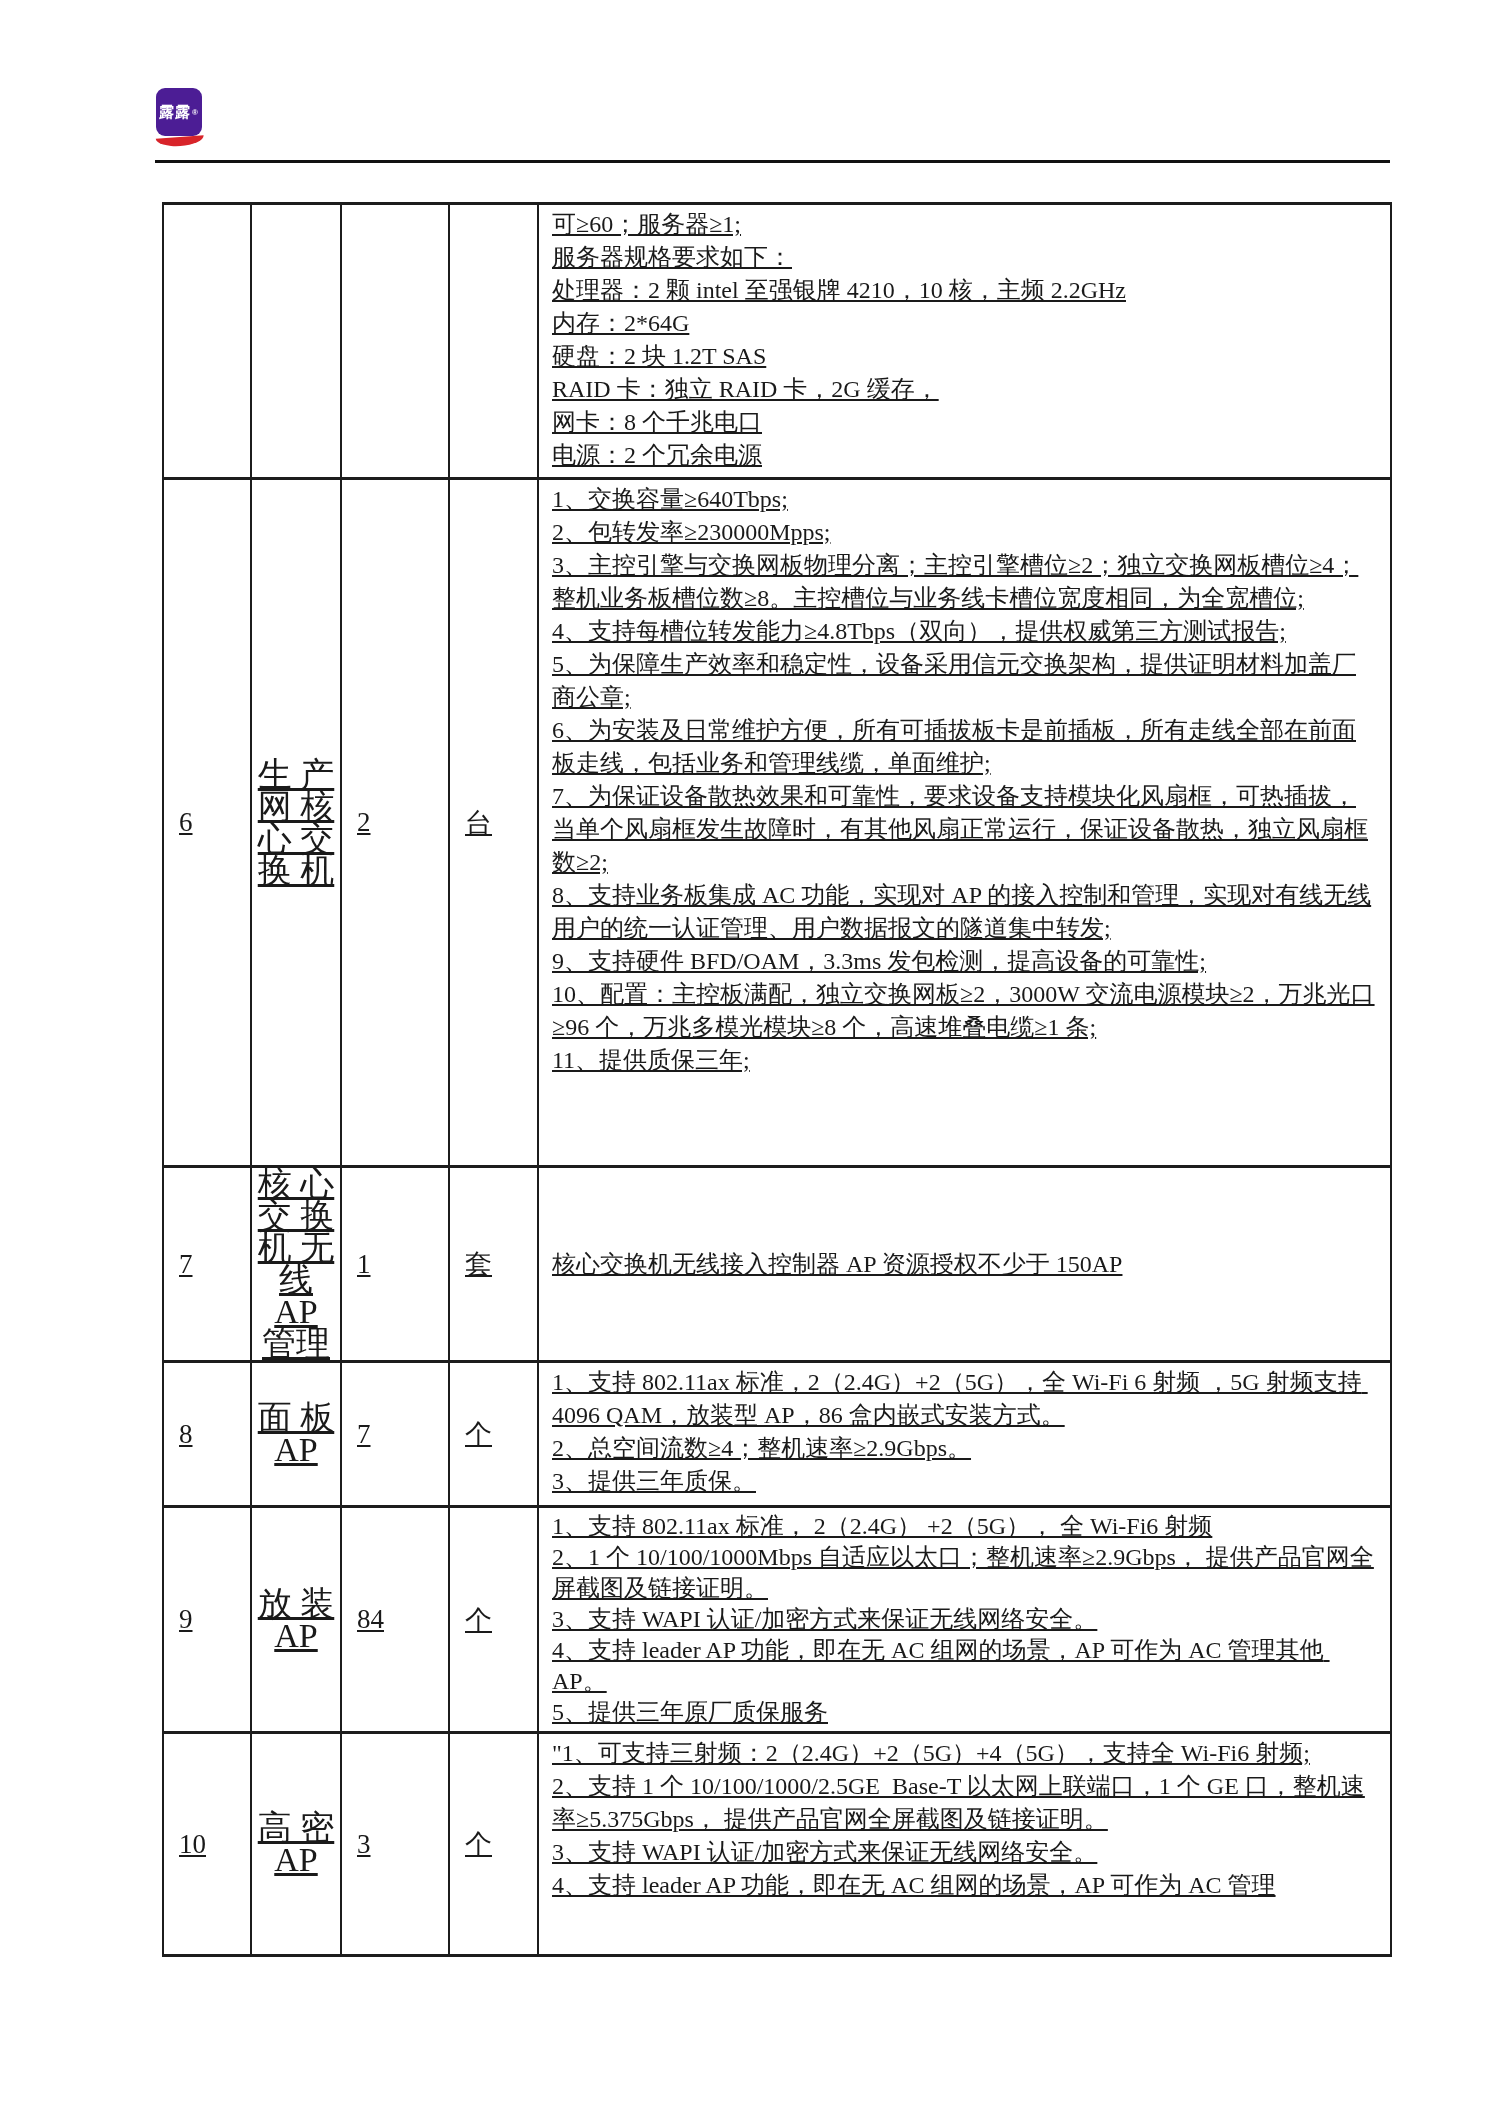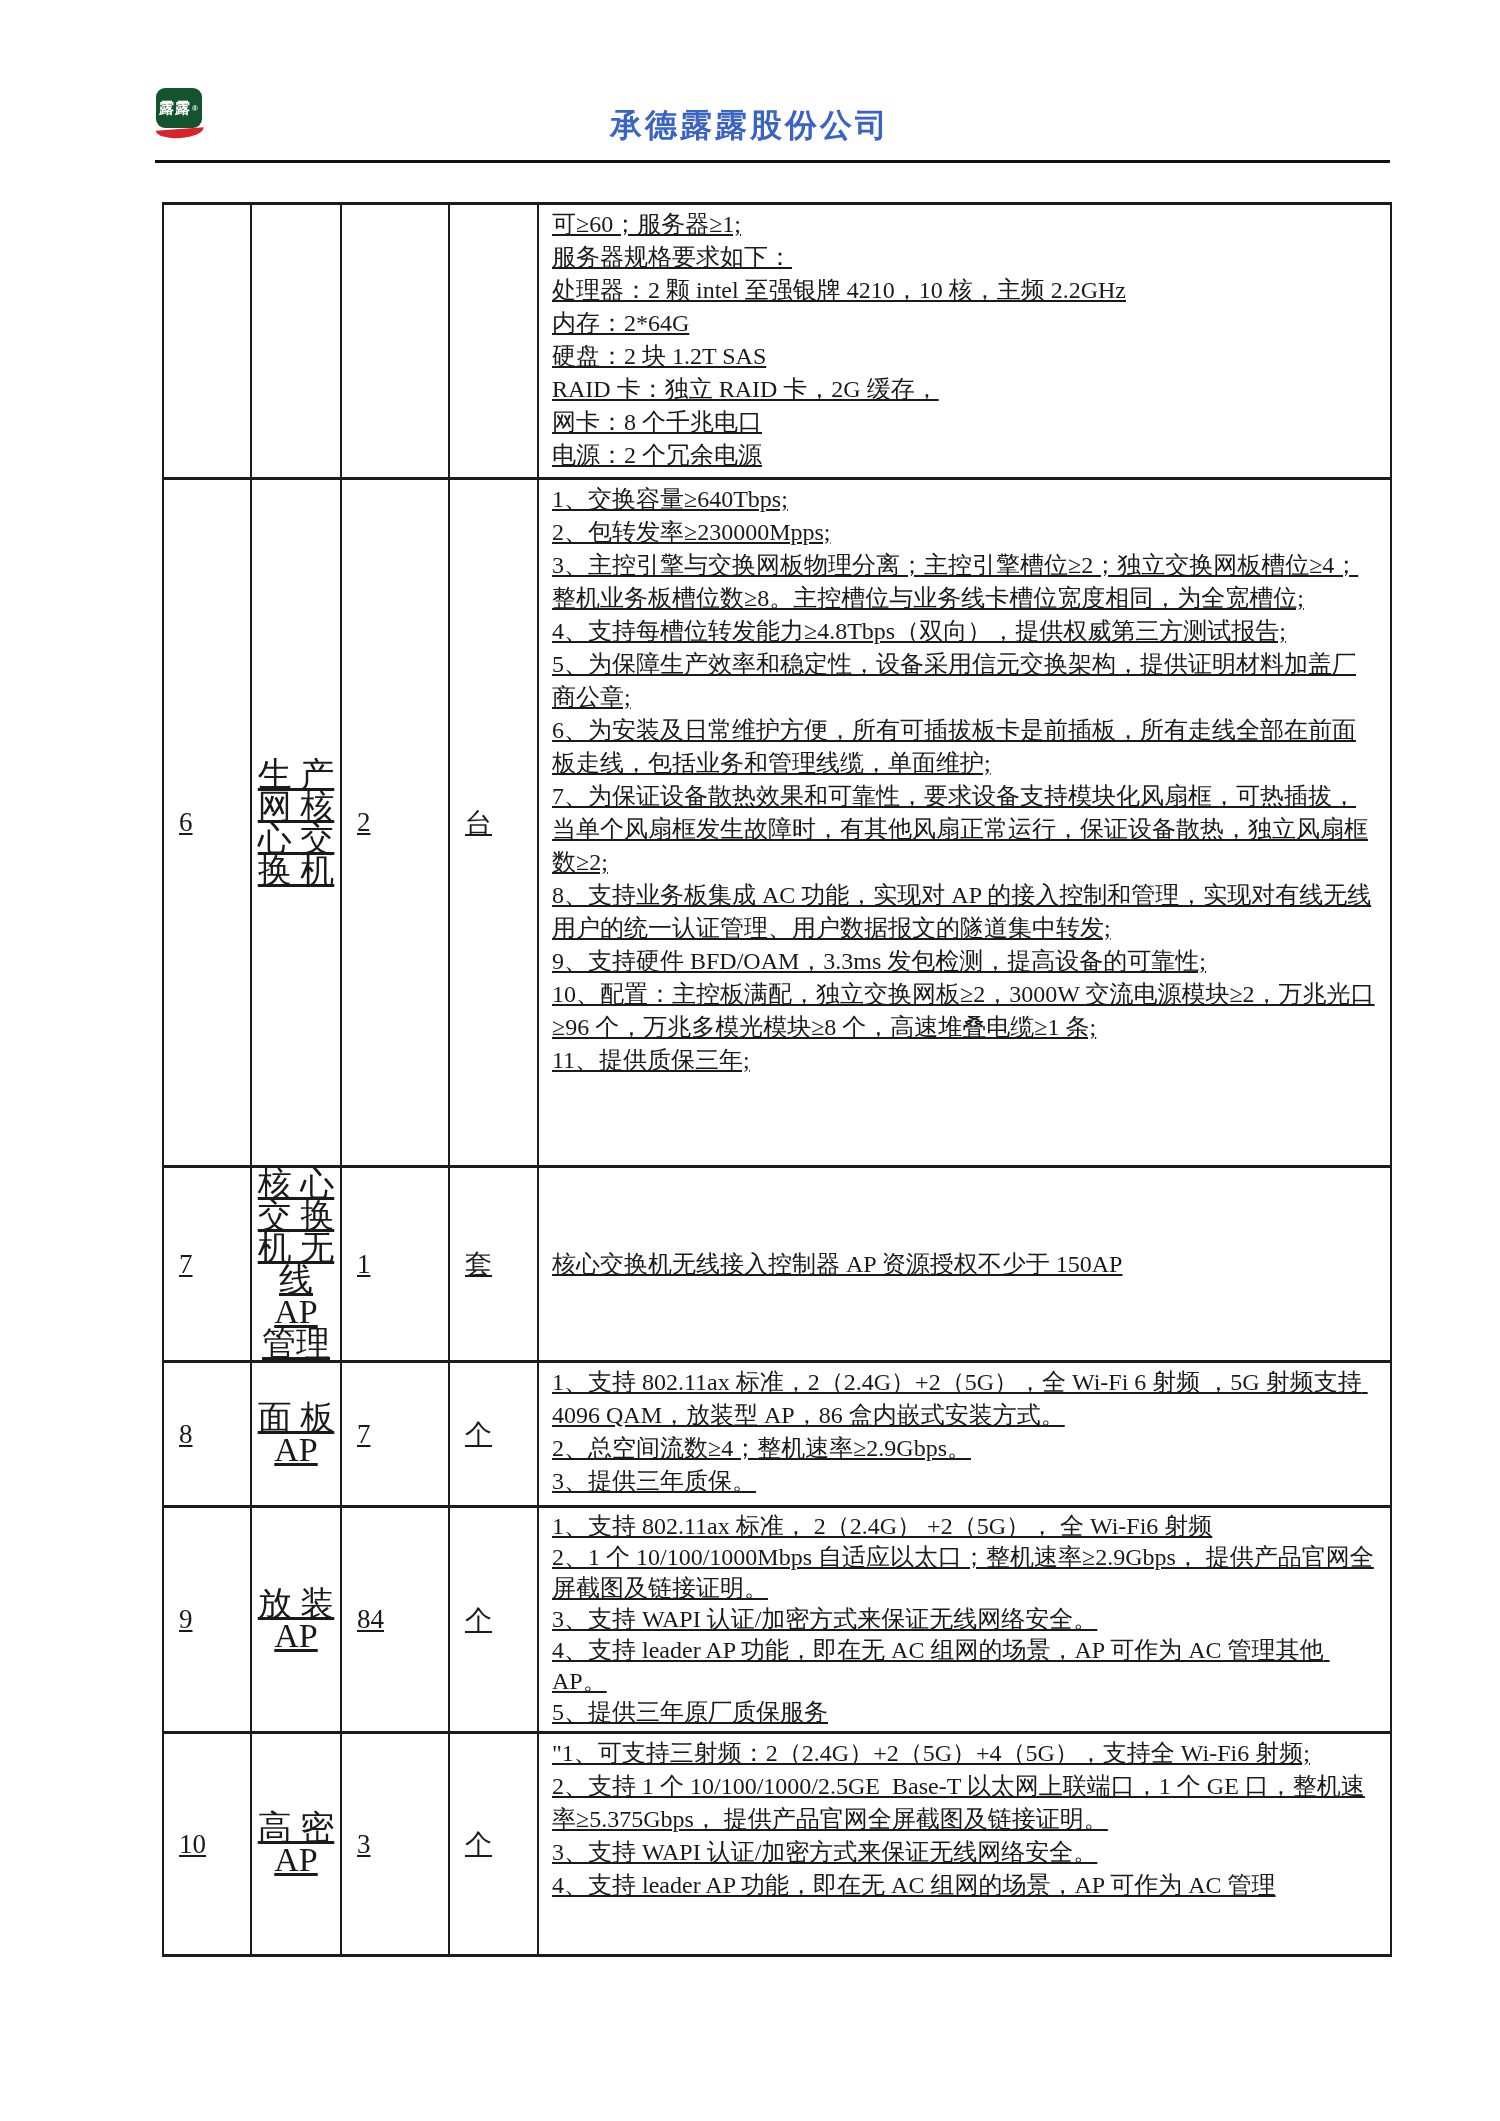--- a/index.html
+++ b/index.html
@@ -14,22 +14,22 @@
     overflow: hidden;
   }
 
   
   .logo {
     position: absolute;
     left: 156px; top: 88px;
     width: 64px; height: 56px;
   }
   .logo-box {
-    width: 46px; height: 40px;
-    background: #14532d;
+    width: 46px; height: 48px;
+    background: #4c1d95;
     border-radius: 9px;
     color: #ffffff;
     font-size: 15px;
     font-weight: bold;
     display: flex;
     align-items: center;
     justify-content: center;
     letter-spacing: 1px;
     font-family: "Liberation Sans", sans-serif;
   }
@@ -113,21 +113,20 @@
 <div class="page">
 
   <div class="logo">
     <div class="logo-box">
       <span>露露</span>
         <sup>®</sup>
     </div>
     <div class="logo-swoosh"></div>
   </div>
 
-  <div class="company-name">承德露露股份公司</div>
   <div class="header-rule"></div>
 
   <table class="spec-table">
     <colgroup>
       <col style="width:88px">
       <col style="width:90px">
       <col style="width:108px">
       <col style="width:89px">
       <col style="width:853px">
     </colgroup>

